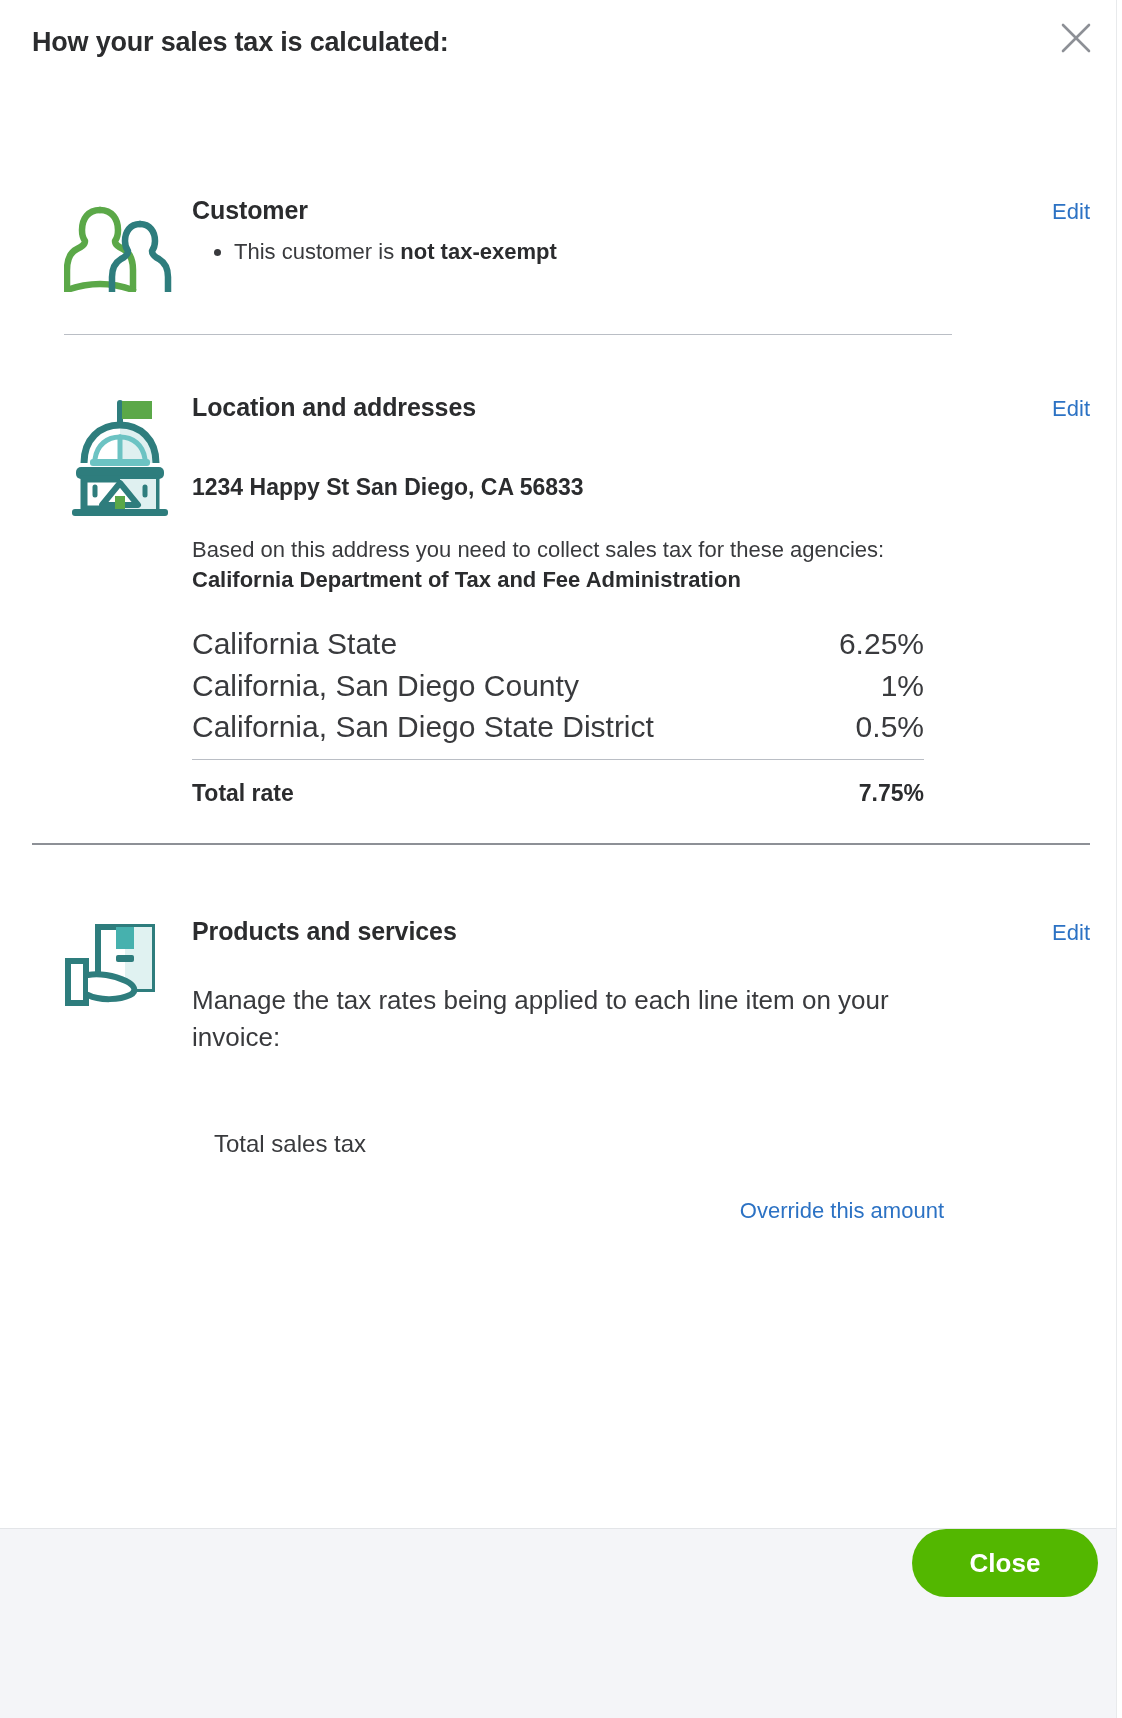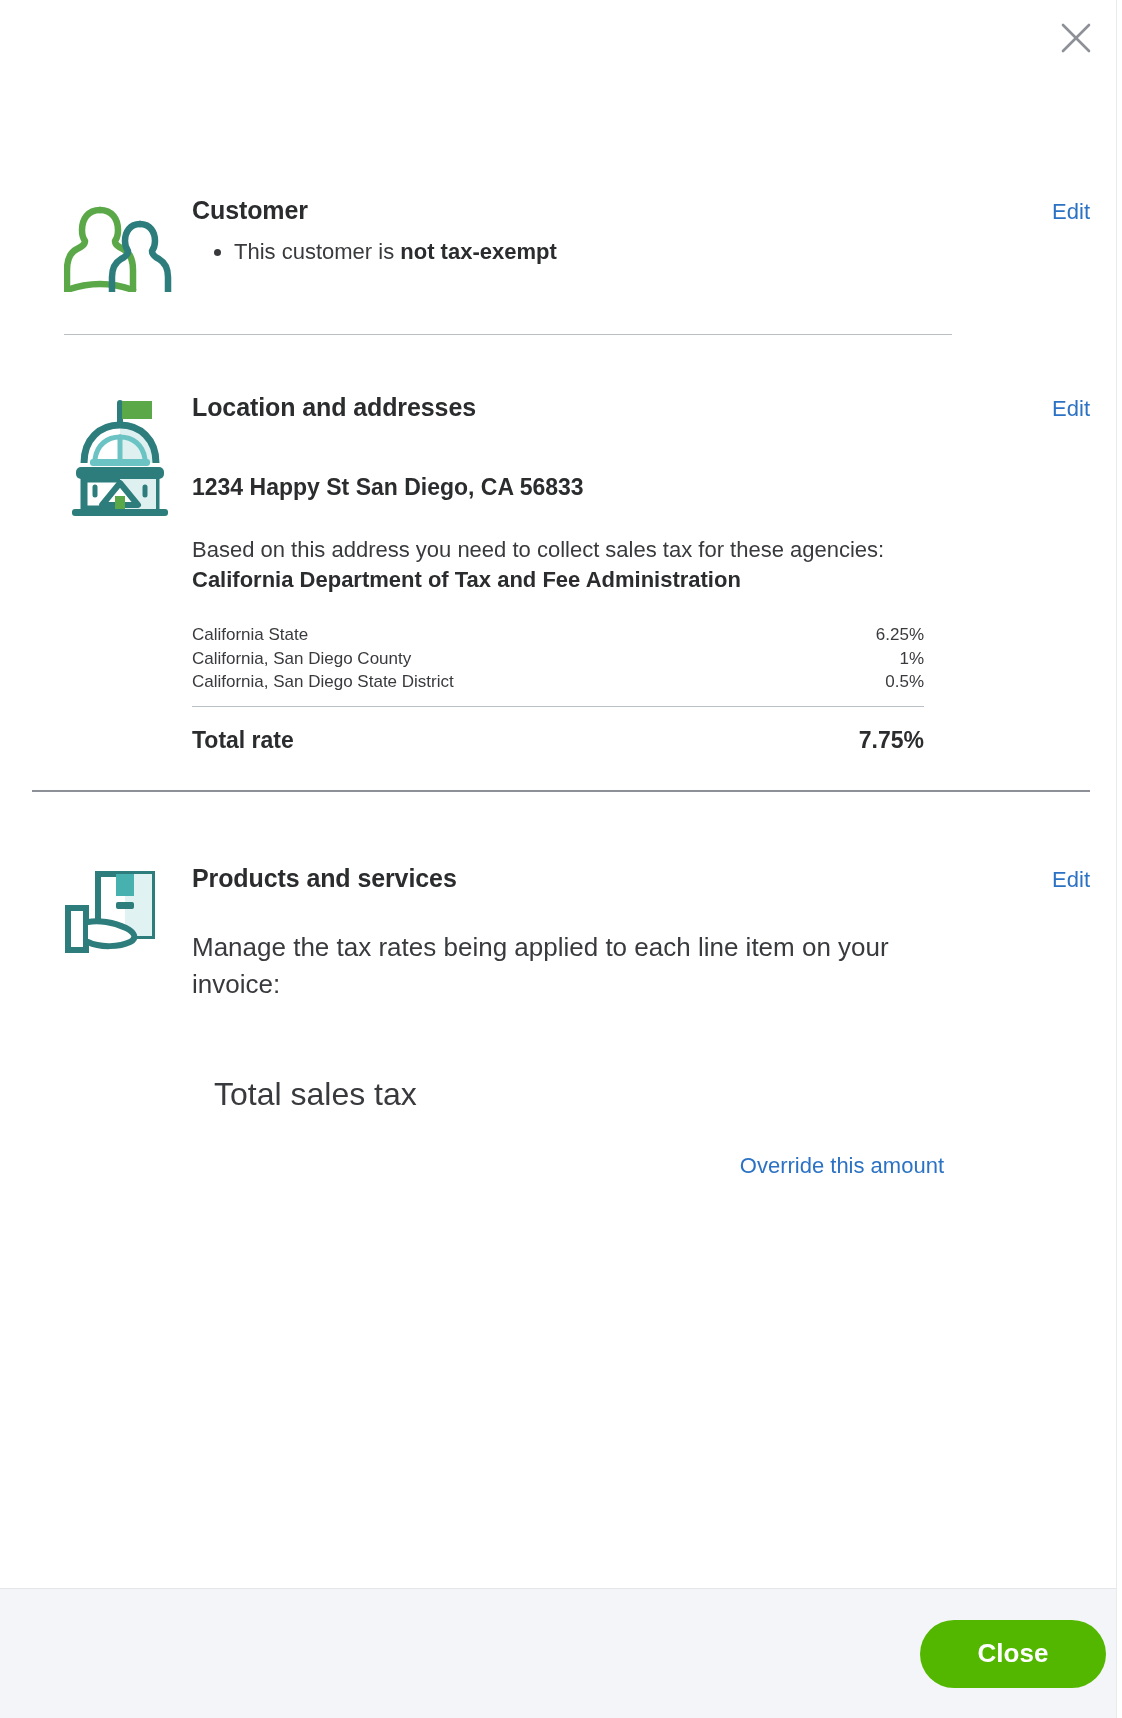--- a/index.html
+++ b/index.html
@@ -141,21 +141,21 @@
   }
 
   .rates {
     margin-top: 28px;
     width: 732px;
   }
   .rate-row {
     display: flex;
     justify-content: space-between;
     align-items: baseline;
-    font-size: 17px;
+    font-size: 30px;
     color: #393a3d;
     line-height: 1.38;
   }
   .rate-divider {
     border: 0;
     border-top: 1px solid #babec5;
     margin: 12px 0 0 0;
     width: 732px;
   }
   .total-row {
@@ -213,21 +213,21 @@
     width: 2px;
     background: #d4d7dc;
   }
   .prod-total-row {
     display: flex;
     align-items: baseline;
     padding-top: 26px;
   }
   .prod-total-label {
     flex: 0 0 376px;
-    font-size: 32px;
+    font-size: 24px;
     color: #393a3d;
     padding-left: 22px;
   }
   .prod-total-value {
     flex: 1 1 auto;
     font-size: 24px;
     color: #393a3d;
     text-align: right;
     padding-right: 24px;
   }
@@ -242,27 +242,26 @@
     color: #2c72c4;
     cursor: pointer;
   }
 
   
   .modal-footer {
     position: absolute;
     left: 0;
     right: 0;
     bottom: 0;
-    height: 130px;
+    height: 190px;
     background: #f4f5f8;
     border-top: 1px solid #e3e5e8;
     display: flex;
-    align-items: center;
     justify-content: flex-end;
-    padding-right: 16px;
+    padding-right: 24px;
   }
   .close-button {
     background: #53b700;
     color: #ffffff;
     font-size: 26px;
     font-weight: bold;
     border: none;
     border-radius: 34px;
     width: 186px;
     height: 68px;
@@ -279,20 +278,21 @@
     background: #ffffff;
     border-left: 1px solid #e8eaec;
   }
 </style>
 </head>
 <body>
 
 <div class="modal">
 
   <div class="modal-header">
+    <div class="modal-title">How your sales tax is calculated:</div>
     <div class="close-icon">
       <svg width="34" height="34" viewBox="0 0 34 34" aria-hidden="true">
         <line x1="4" y1="4" x2="30" y2="30" stroke="#8d9096" stroke-width="2.6" stroke-linecap="round"></line>
         <line x1="30" y1="4" x2="4" y2="30" stroke="#8d9096" stroke-width="2.6" stroke-linecap="round"></line>
       </svg>
     </div>
   </div>
 
   <div class="modal-body">
 

